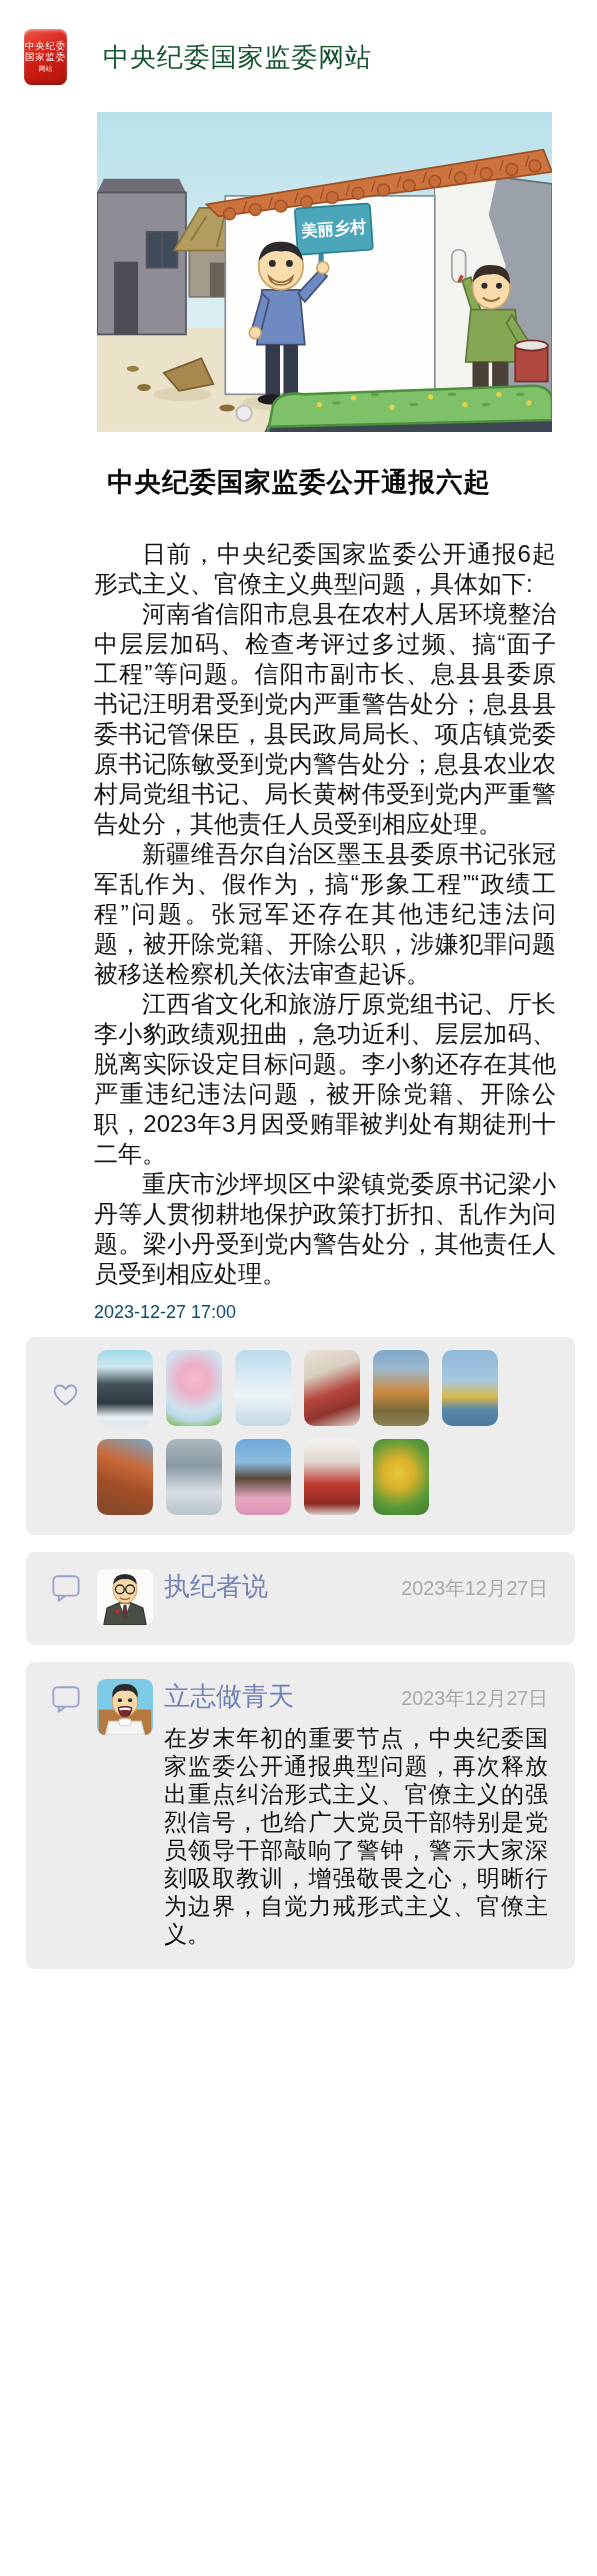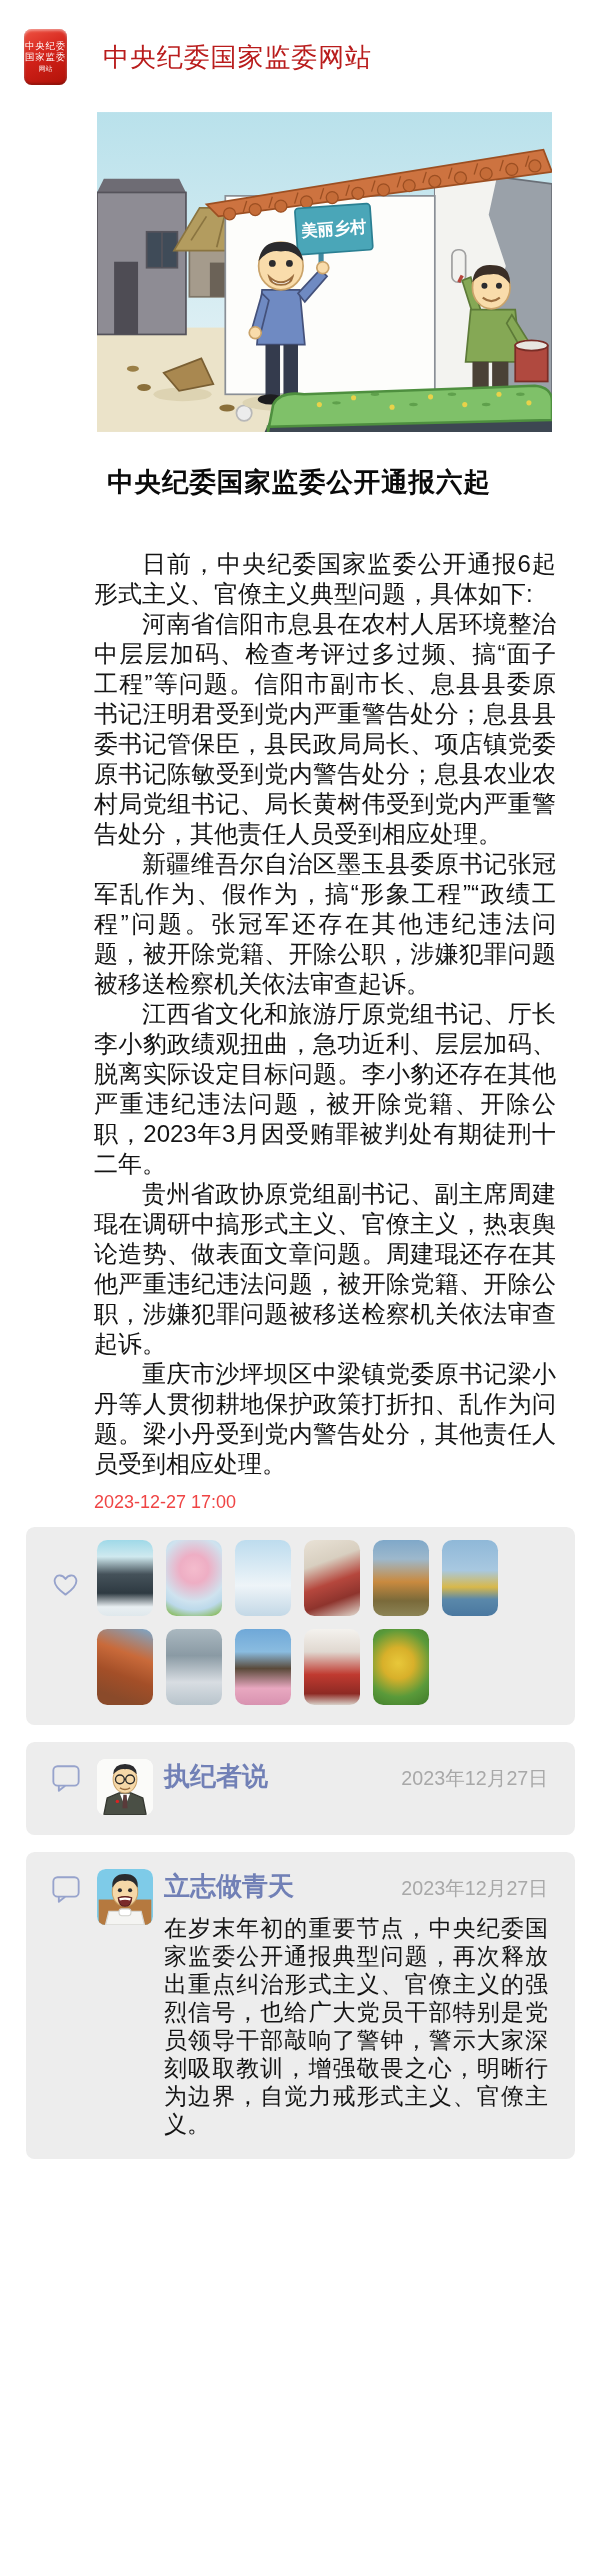--- a/index.html
+++ b/index.html
@@ -5,31 +5,31 @@
   html,body{margin:0;padding:0;width:598px;height:2576px;overflow:hidden;background:#fff;
             font-family:"Liberation Sans","DejaVu Sans",sans-serif;}
   .header{display:flex;align-items:center;padding:29px 0 0 24px;}
   .logo{width:43px;height:56px;border-radius:7.7px;flex:none;
         background:linear-gradient(155deg,#ef5343 0%,#d3221a 45%,#b01208 100%);
         box-shadow:inset 0 1.7px 2.6px rgba(255,255,255,.45), inset 0 -1.7px 2.6px rgba(0,0,0,.25);
         color:#fff;display:flex;flex-direction:column;justify-content:center;align-items:center;
         font-family:"Liberation Serif","DejaVu Serif",serif;text-align:center;line-height:1.15;}
   .logo .l1,.logo .l2{font-size:9.4px;letter-spacing:0.9px;}
   .logo .l3{font-size:6.8px;margin-top:1.7px;opacity:.95;}
-  .site-title{margin-left:36px;font-size:26px;color:#b91c1c;letter-spacing:0.9px;}
+  .site-title{margin-left:36px;font-size:26px;color:#14532d;letter-spacing:0.9px;}
 
   .illu-wrap{margin:27px 0 0 97px;width:455px;height:320px;}
   .illu-wrap svg{display:block;}
 
   .article-title{margin-top:32.5px;text-align:center;font-size:26.5px;line-height:34px;
                  font-weight:700;color:#0a0a0a;letter-spacing:0.9px;}
-  .article-body{width:462px;margin:50px 0 0 94px;font-size:24px;line-height:30px;
+  .article-body{width:462px;margin:40px 0 0 94px;font-size:24px;line-height:30px;
                 color:#141414;text-align:justify;}
   .article-body p{margin:0;text-indent:2em;}
-  .timestamp{margin:13.7px 0 0 94px;font-size:18px;color:#ef4444;}
+  .timestamp{margin:13.7px 0 0 94px;font-size:18px;color:#0c4a6e;}
 
   .likes-card{width:549px;margin:13.7px 0 0 26px;background:#ededed;border-radius:8.6px;
               box-sizing:border-box;padding:13px 0 6.8px 26px;display:flex;}
   .heart-col{width:45px;flex:none;padding-top:32.5px;}
   .thumbs{display:flex;flex-wrap:wrap;width:479px;}
   .thumb{width:56px;height:76px;border-radius:10.3px;margin:0 13px 13px 0;flex:none;}
   .t1{background:linear-gradient(180deg,#9fd9e8 0%,#cfe9ef 22%,#45525a 45%,#2e3a42 70%,#e9eff2 88%,#dfe8ec 100%);}
   .t2{background:radial-gradient(circle at 50% 38%,#f4bccd 0%,#eeaec4 26%,#cfe3ef 60%,#bcd9ea 75%,#8fbf6e 92%);}
   .t3{background:linear-gradient(180deg,#bddcee 0%,#d9eaf4 35%,#eef4f8 60%,#c3d8e6 100%);}
   .t4{background:linear-gradient(160deg,#e9e2d6 0%,#d8cfc0 30%,#b5473d 55%,#8e342d 75%,#e3ddd2 100%);}
@@ -40,21 +40,21 @@
   .t9{background:linear-gradient(180deg,#6fa8d8 0%,#8abce0 30%,#5a4a3a 52%,#e8a8c0 78%,#d892b0 100%);}
   .t10{background:linear-gradient(180deg,#f4f2ee 0%,#e0d8d0 30%,#c03a30 60%,#8e2a24 85%,#d8d0c8 100%);}
   .t11{background:radial-gradient(circle at 45% 45%,#e8c83a 0%,#d8b02a 30%,#5a9a3a 65%,#3f7a2a 100%);}
 
   .comment-card{width:549px;margin:17px 0 0 26px;background:#ededed;border-radius:8.6px;
                 box-sizing:border-box;padding:17px 27px 20.5px 26px;display:flex;}
   .bubble-col{width:45px;flex:none;padding-top:6.8px;}
   .avatar{width:56px;height:56px;border-radius:8.6px;overflow:hidden;flex:none;margin-right:11px;background:#fff;}
   .c-content{flex:1;min-width:0;}
   .c-head{display:flex;justify-content:space-between;align-items:baseline;}
-  .c-name{font-size:26px;color:#7180b6;font-weight:bold;}
+  .c-name{font-size:26px;color:#7180b6;}
   .c-date{font-size:19.7px;color:#a8a8a8;}
   .c-text{margin-top:10.3px;font-size:23px;line-height:28px;color:#141414;text-align:justify;}
 </style>
 </head>
 <body>
 
 <div class="header">
   <div class="logo">
     <div class="l1">中央纪委</div>
     <div class="l2">国家监委</div>
@@ -212,21 +212,20 @@
 
 <div class="article-title">
   <div>中央纪委国家监委公开通报六起</div>
 </div>
 
 <div class="article-body">
   <p>日前，中央纪委国家监委公开通报6起形式主义、官僚主义典型问题，具体如下:</p>
   <p>河南省信阳市息县在农村人居环境整治中层层加码、检查考评过多过频、搞“面子工程”等问题。信阳市副市长、息县县委原书记汪明君受到党内严重警告处分；息县县委书记管保臣，县民政局局长、项店镇党委原书记陈敏受到党内警告处分；息县农业农村局党组书记、局长黄树伟受到党内严重警告处分，其他责任人员受到相应处理。</p>
   <p>新疆维吾尔自治区墨玉县委原书记张冠军乱作为、假作为，搞“形象工程”“政绩工程”问题。张冠军还存在其他违纪违法问题，被开除党籍、开除公职，涉嫌犯罪问题被移送检察机关依法审查起诉。</p>
   <p>江西省文化和旅游厅原党组书记、厅长李小豹政绩观扭曲，急功近利、层层加码、脱离实际设定目标问题。李小豹还存在其他严重违纪违法问题，被开除党籍、开除公职，2023年3月因受贿罪被判处有期徒刑十二年。</p>
-  <p>贵州省政协原党组副书记、副主席周建琨在调研中搞形式主义、官僚主义，热衷舆论造势、做表面文章问题。周建琨还存在其他严重违纪违法问题，被开除党籍、开除公职，涉嫌犯罪问题被移送检察机关依法审查起诉。</p>
   <p>重庆市沙坪坝区中梁镇党委原书记梁小丹等人贯彻耕地保护政策打折扣、乱作为问题。梁小丹受到党内警告处分，其他责任人员受到相应处理。</p>
 </div>
 
 <div class="timestamp">2023-12-27 17:00</div>
 
 <div class="likes-card">
   <div class="heart-col">
     <svg width="27" height="25" viewBox="0 0 32 29">
       <path d="M16 26.5 C 5.5 19 1.5 12 3.8 7.2 C 6.3 2.4 12.3 2.6 16 8 C 19.7 2.6 25.7 2.4 28.2 7.2 C 30.5 12 26.5 19 16 26.5 Z" fill="none" stroke="#97a3cc" stroke-width="2.2" stroke-linejoin="round"></path>
     </svg>

